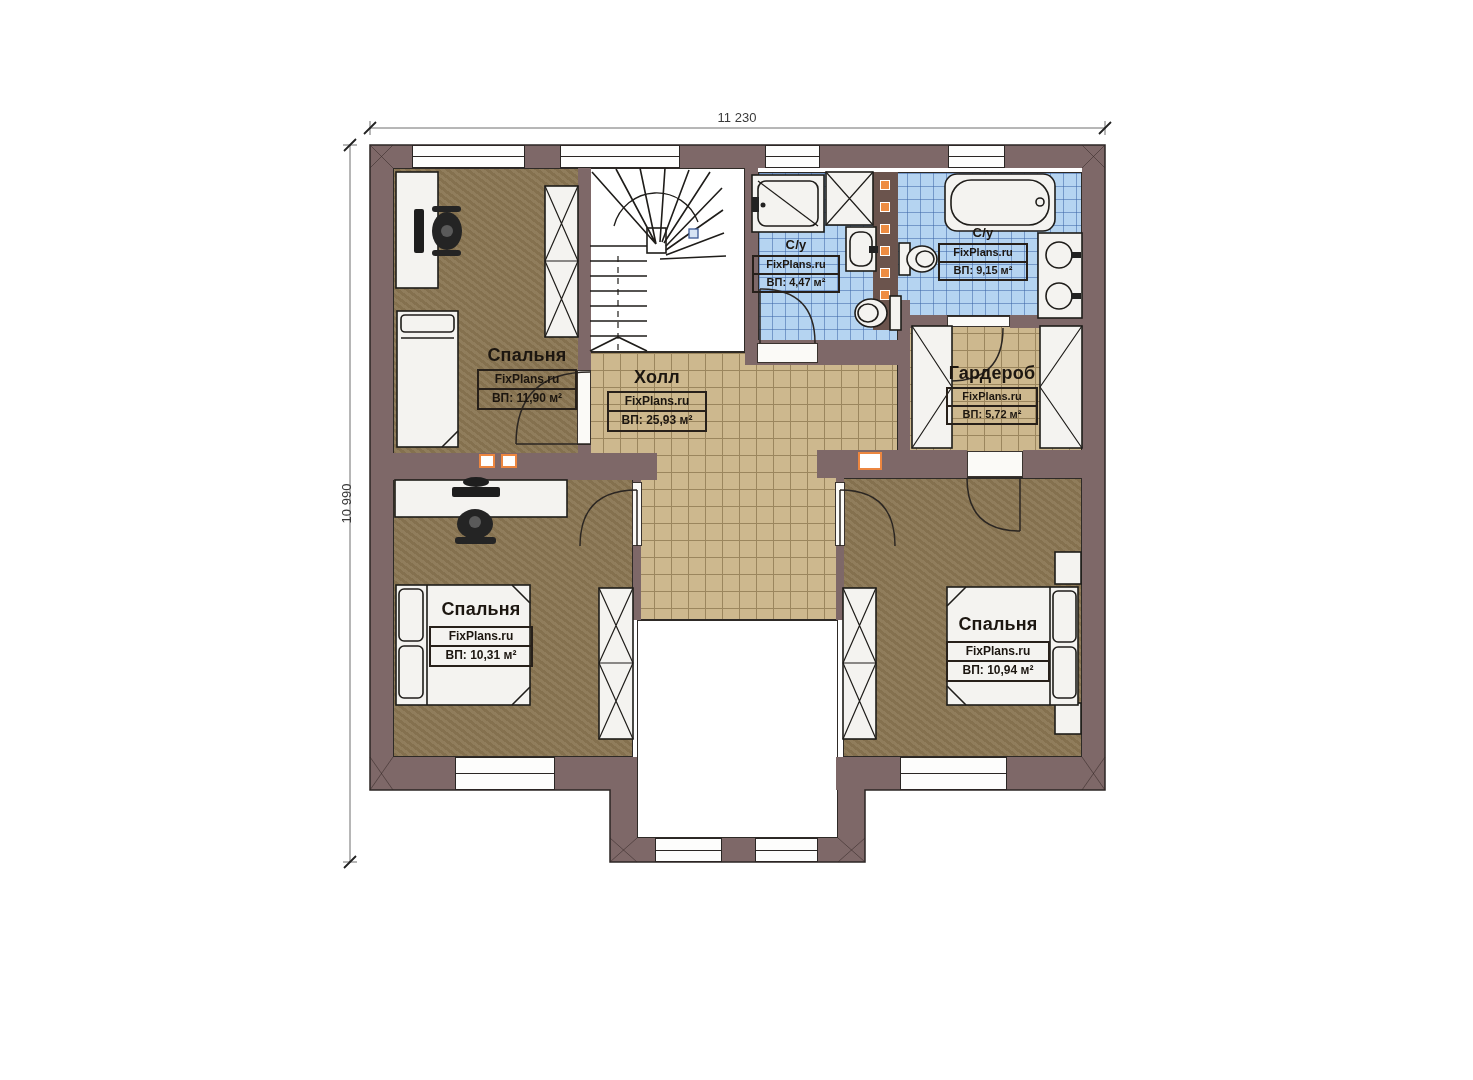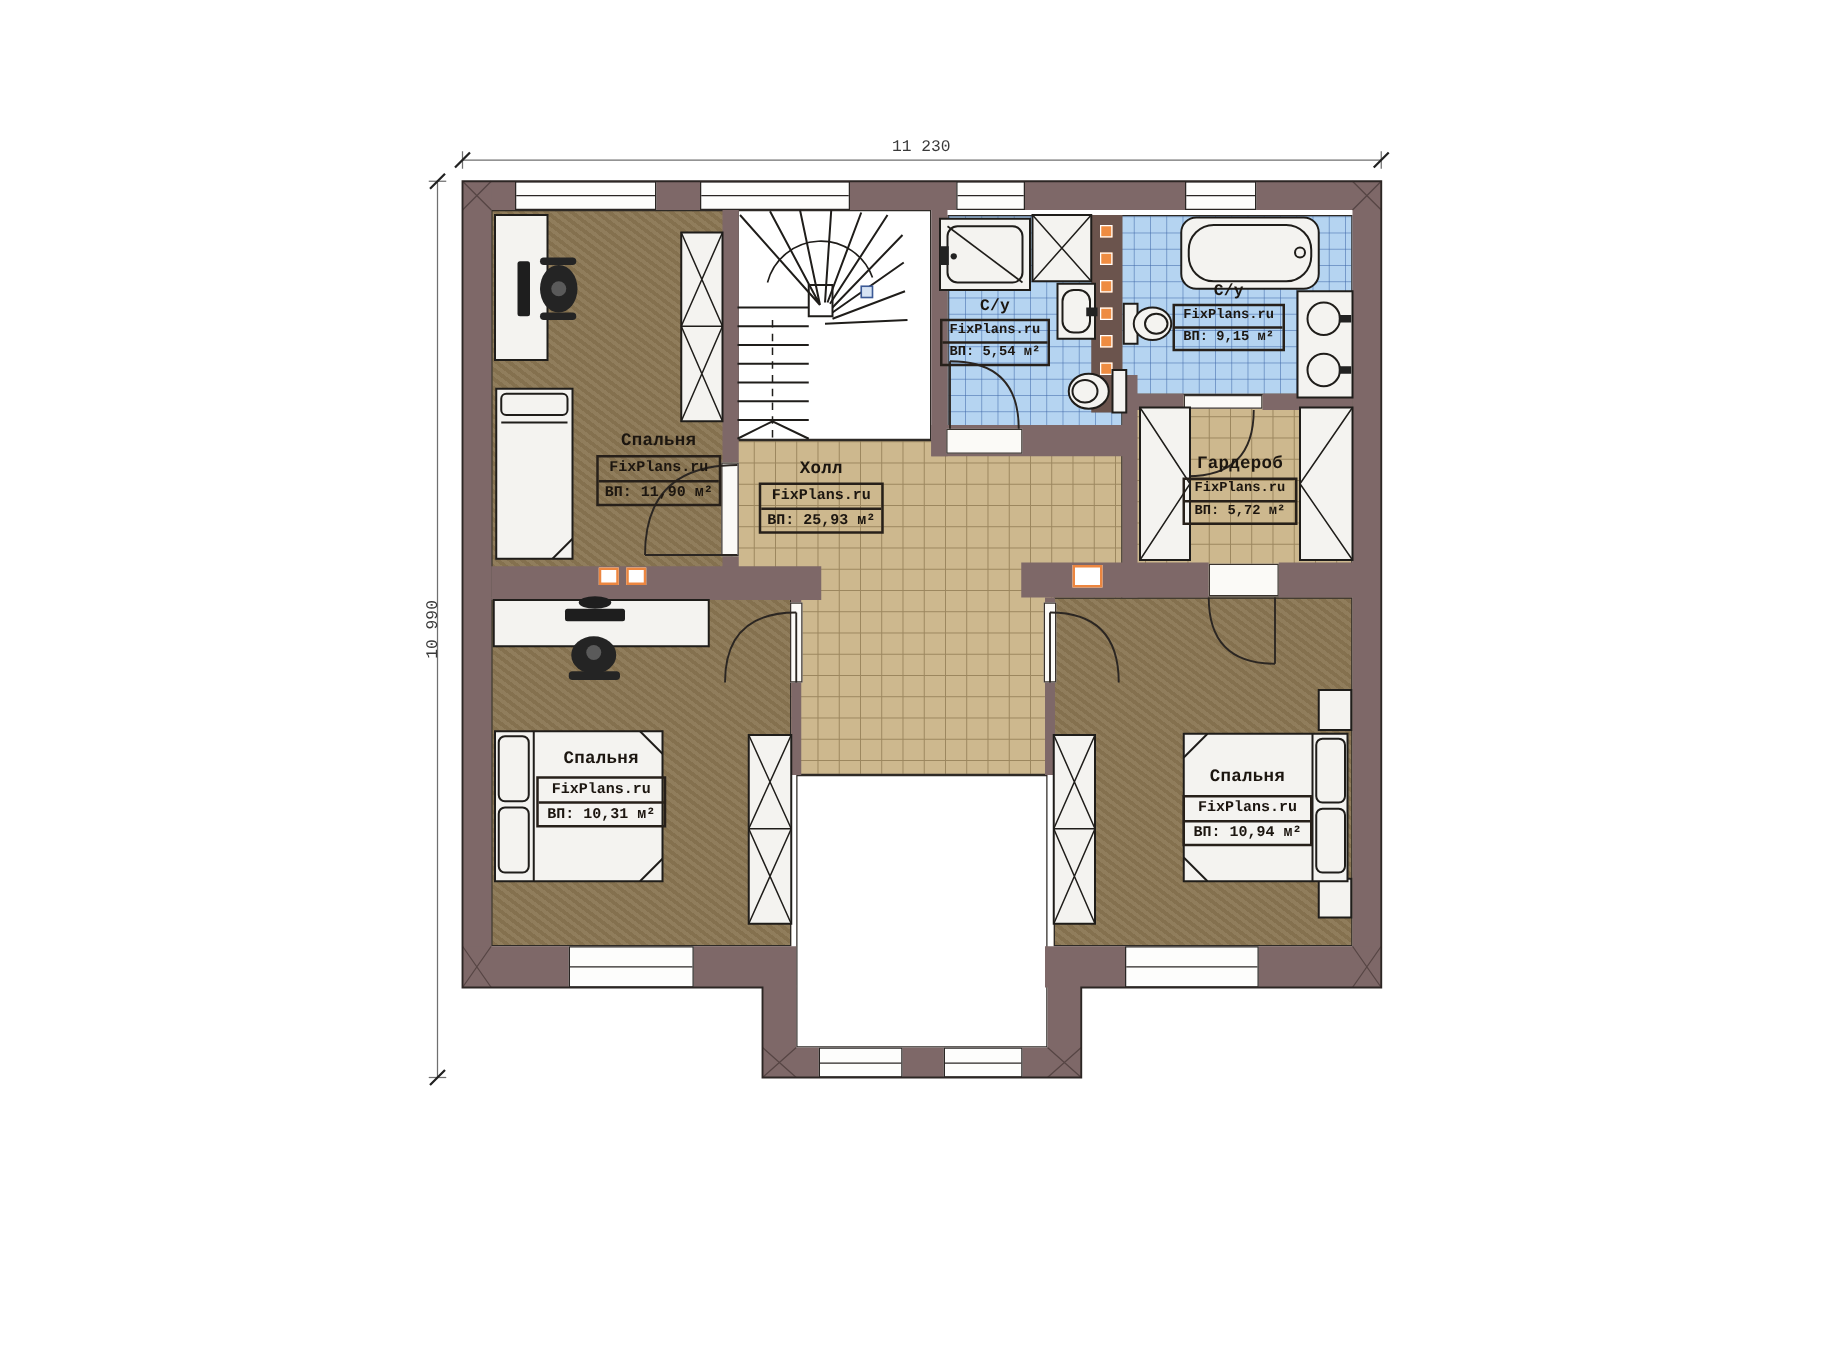--- a/index.html
+++ b/index.html
@@ -1,17 +1,17 @@
 <!DOCTYPE html>
 <html><head>
 <meta charset="utf-8">
 <style>
   html,body{margin:0;padding:0;background:#fff;}
   #canvas{position:relative;width:1473px;height:1080px;background:#fff;overflow:hidden;
-          font-family:Liberation Mono, monospace;}
+          font-family:Liberation Sans, sans-serif;}
   .abs{position:absolute;box-sizing:border-box;}
   
   .floor{z-index:1;}
   .floor-brown{background-color:#8a7653;
     background-image:repeating-linear-gradient(37deg, rgba(55,40,20,.07) 0 3px, rgba(255,255,255,.05) 3px 6px);
     border:1.5px solid #2e2a26;}
   .tile-tan{background-color:#cdb88e;
     background-image:linear-gradient(#9b865e 1px, transparent 1px),linear-gradient(90deg,#9b865e 1px, transparent 1px);
     background-size:17px 17px;border:1.5px solid #2e2a26;}
   .tile-blue{background-color:#b5d4f1;
@@ -24,21 +24,21 @@
   
   .window{background:#fdfdfc;border:1.5px solid #2a2624;z-index:5;display:flex;align-items:center;}
   .window .pane{width:100%;height:0;border-top:1.5px solid #2a2624;}
   .sill{background:#fbfaf7;border:1px solid #3a332e;z-index:5;}
   .vent{background:#fff;border:2px solid #ec8640;z-index:6;}
   .vent-solid{background:#ee8c42;border:1px solid #fff;z-index:6;}
   
   #overlay{position:absolute;left:0;top:0;width:1473px;height:1080px;z-index:10;pointer-events:none;}
   
   .room-label{position:absolute;z-index:30;text-align:center;color:#1c1610;}
-  .room-name{font-weight:bold;font-size:14px;line-height:1.1;letter-spacing:.2px;}
+  .room-name{font-weight:bold;font-size:18px;line-height:1.1;letter-spacing:.2px;}
   .room-name.small{font-size:13px;}
   .area-box{margin:3px auto 0;border:2px solid #27201a;}
   .ab-row{font-weight:bold;font-size:12px;line-height:1.45;padding:0 3px;white-space:nowrap;}
   .ab-row.small{font-size:11px;}
   .ab-row + .ab-row{border-top:2px solid #27201a;}
   .dim-text{position:absolute;font-size:13px;color:#3a3a3a;z-index:30;}
   .dim-text.vertical{transform:rotate(-90deg);transform-origin:center;}
 </style>
 </head>
 <body>
@@ -313,21 +313,21 @@
     <div class="area-box" style="width:96px;">
       <div class="ab-row">FixPlans.ru</div>
       <div class="ab-row">ВП: 25,93 м²</div>
     </div>
   </div>
 
   <div class="room-label" style="left:736px;top:238px;width:120px;">
     <div class="room-name small">С/у</div>
     <div class="area-box" style="width:84px;">
       <div class="ab-row small">FixPlans.ru</div>
-      <div class="ab-row small">ВП: 5,54 м²</div>
+      <div class="ab-row small">ВП: 4,47 м²</div>
     </div>
   </div>
 
   <div class="room-label" style="left:923px;top:226px;width:120px;">
     <div class="room-name small">С/у</div>
     <div class="area-box" style="width:86px;">
       <div class="ab-row small">FixPlans.ru</div>
       <div class="ab-row small">ВП: 9,15 м²</div>
     </div>
   </div>

